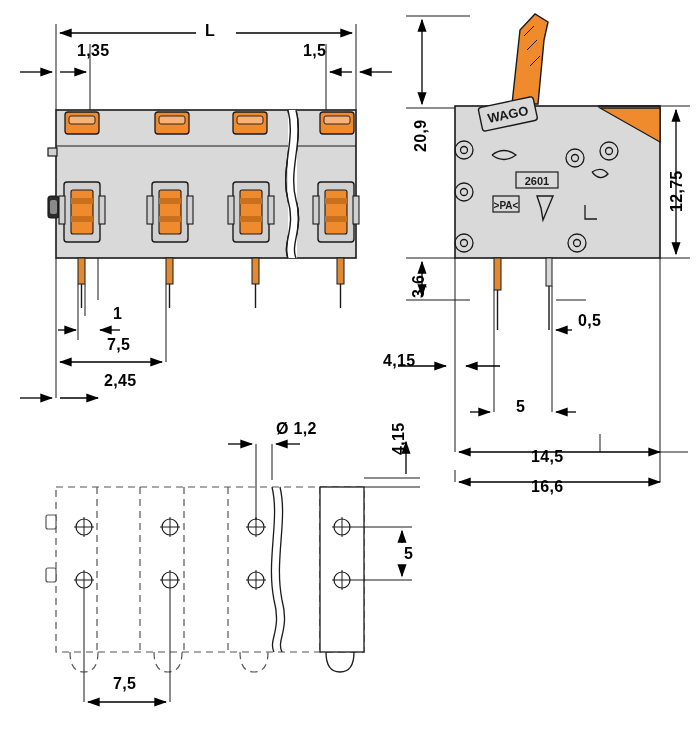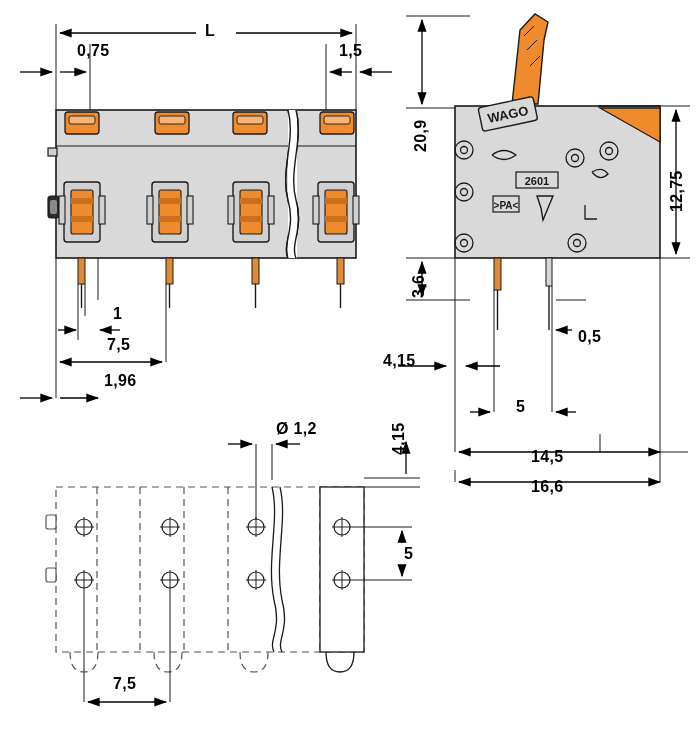--- a/index.html
+++ b/index.html
@@ -302,31 +302,31 @@
       <line x1="84" y1="590" x2="84" y2="702"></line>
       <line x1="170" y1="590" x2="170" y2="702"></line>
     </g>
     <g stroke="#000" stroke-width="1.3">
       <line x1="88" y1="702" x2="166" y2="702" marker-start="url(#arS)" marker-end="url(#ar)"></line>
     </g>
   </g>
 </svg>
 
 <div class="dim-label" style="left:205px;top:22px;">L</div>
-<div class="dim-label" style="left:77px;top:42px;">0,75</div>
-<div class="dim-label" style="left:303px;top:42px;margin-left:36px;">1,5</div>
+<div class="dim-label" style="left:77px;top:42px;">1,35</div>
+<div class="dim-label" style="left:303px;top:42px;">1,5</div>
 <div class="dim-label" style="left:113px;top:305px;">1</div>
 <div class="dim-label" style="left:107px;top:336px;">7,5</div>
-<div class="dim-label" style="left:104px;top:372px;">1,96</div>
+<div class="dim-label" style="left:104px;top:372px;">2,45</div>
 
 <div class="dim-label vert" style="left:412px;top:152px;transform:rotate(-90deg);">20,9</div>
 <div class="dim-label vert" style="left:668px;top:212px;transform:rotate(-90deg);">12,75</div>
 <div class="dim-label vert" style="left:410px;top:298px;transform:rotate(-90deg);">3,6</div>
 <div class="dim-label" style="left:383px;top:352px;">4,15</div>
-<div class="dim-label" style="left:578px;top:312px;margin-top:16px;">0,5</div>
+<div class="dim-label" style="left:578px;top:312px;">0,5</div>
 <div class="dim-label" style="left:516px;top:398px;">5</div>
 <div class="dim-label" style="left:531px;top:448px;">14,5</div>
 <div class="dim-label" style="left:531px;top:478px;">16,6</div>
 
 <div class="dim-label" style="left:276px;top:420px;text-align:right;">Ø 1,2</div>
 <div class="dim-label vert" style="left:390px;top:455px;transform:rotate(-90deg);">4,15</div>
 <div class="dim-label" style="left:404px;top:545px;">5</div>
 <div class="dim-label" style="left:113px;top:675px;">7,5</div>
 
 </div>

